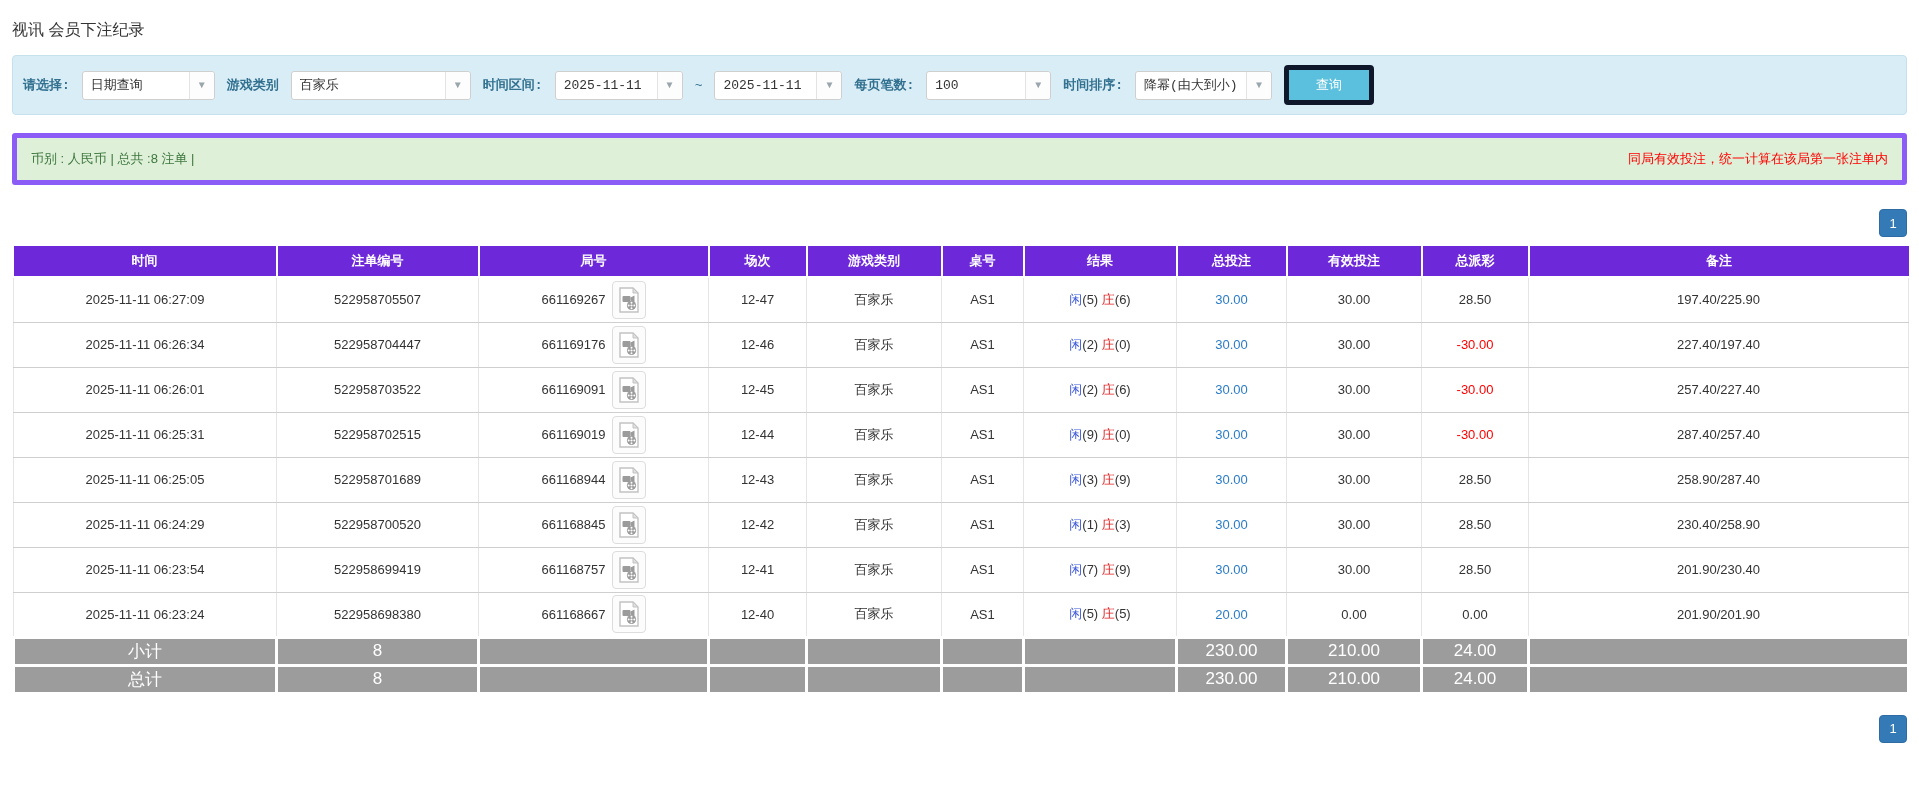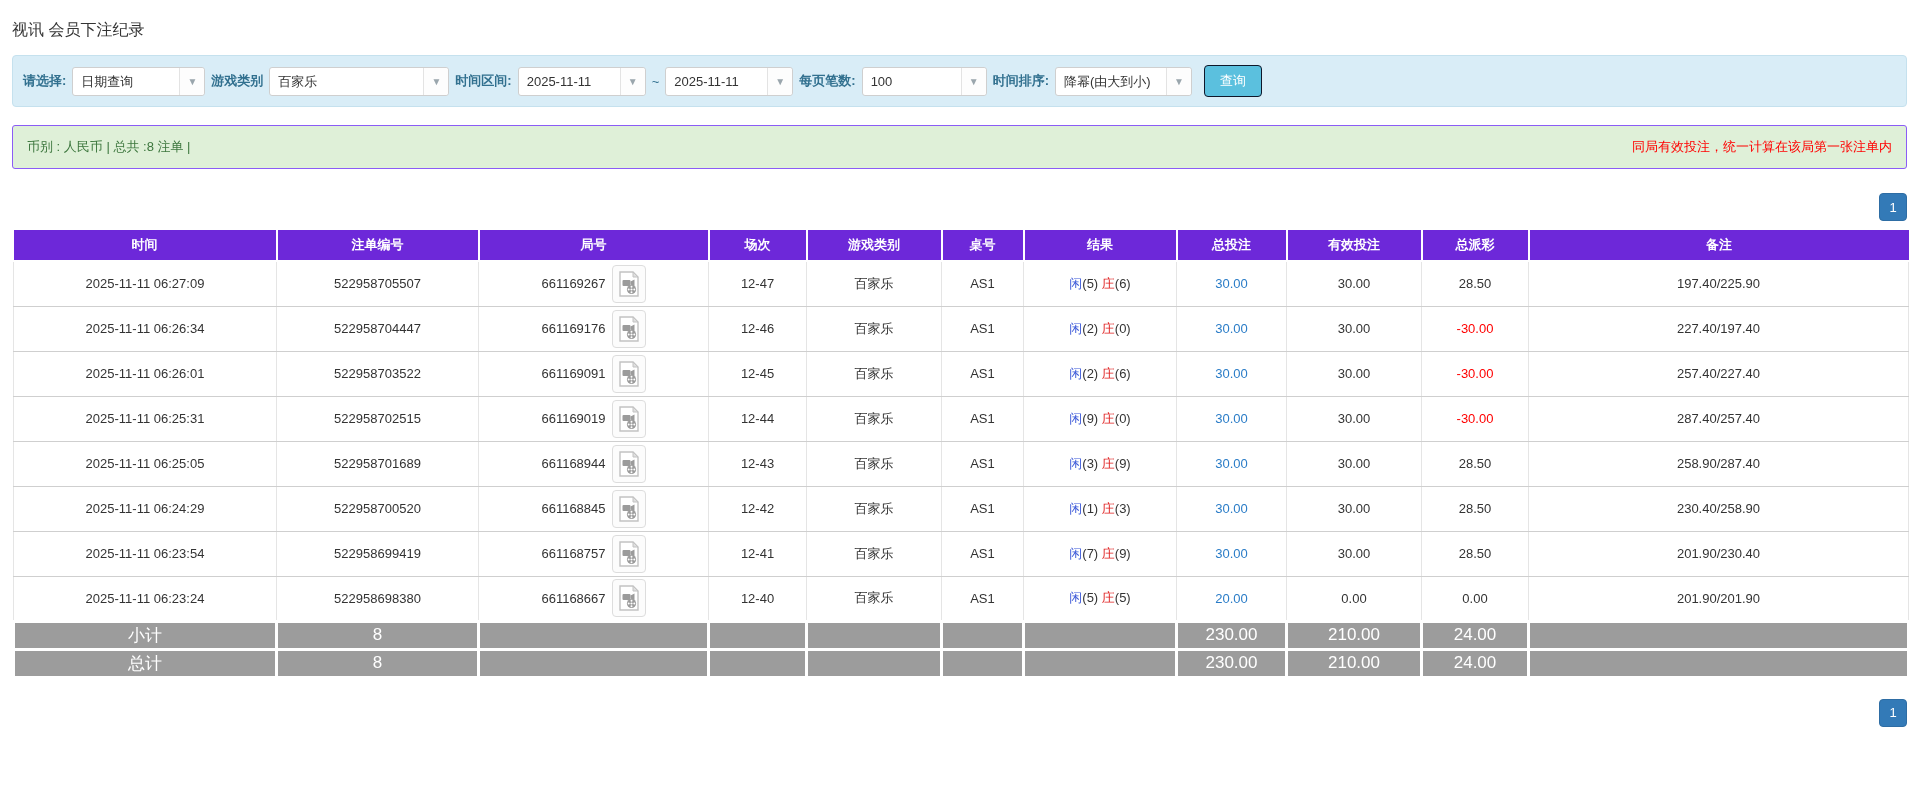--- a/index.html
+++ b/index.html
@@ -4,38 +4,39 @@
 <style>
   * { margin: 0; padding: 0; box-sizing: border-box; }
   html, body { background: #fff; font-family: "Liberation Sans", "DejaVu Sans", sans-serif; }
   .page { width: 1895px; margin: 0 auto; padding-top: 14px; }
 
   h1.page-title { font-size: 16px; font-weight: 400; color: #333; margin: 6px 0 14px 0; }
 
   
   .filter-panel {
     background: #d9edf7; border: 1px solid #c5e1ee; border-radius: 4px;
-    padding: 9px 10px; display: flex; align-items: center; gap: 6px;
+    padding: 9px 10px; display: flex; align-items: center; gap: 12px;
     font-size: 13px;
+    font-family: Liberation Mono, monospace;
   }
   .flabel { color: #31708f; font-weight: bold; white-space: nowrap; }
   .combo { display: inline-flex; align-items: stretch; background: #fff;
     border: 1px solid #cfcfcf; border-radius: 3px; height: 29px; cursor: pointer; }
   .combo-value { padding: 0 8px; line-height: 27px; color: #333; overflow: hidden;
     white-space: nowrap; }
   .combo-arrow { width: 25px; border-left: 1px solid #e3e3e3; display: flex;
     align-items: center; justify-content: center; color: #9aa6ad; font-size: 10px;
     background: #fdfdfd; border-radius: 0 3px 3px 0; }
   .tilde { color: #31708f; }
-  .search-btn { background: #5bc0de; color: #fff; border: 1px solid #0f172a;
-    border-radius: 4px; font-size: 13px; padding: 6px 15px; cursor: pointer;
-    font-family: inherit; margin-left: 6px; }
+  .search-btn { background: #5bc0de; color: #fff; border: 5px solid #0f172a;
+    border-radius: 4px; font-size: 13px; padding: 6px 27px; cursor: pointer;
+    font-family: inherit; margin-left: 0; }
 
   
-  .summary-bar { margin-top: 18px; background: #dff0d8; border: 1px solid #8b5cf6;
+  .summary-bar { margin-top: 18px; background: #dff0d8; border: 5px solid #8b5cf6;
     border-radius: 3px; padding: 12px 14px; display: flex;
     justify-content: space-between; align-items: center; font-size: 13px; }
   .summary-left { color: #3c763d; }
   .summary-right { color: #ff0000; }
 
   
   .pager { text-align: right; }
   .pager.top { margin: 24px 0 9px 0; }
   .pager.bottom { margin: 20px 0 30px 0; }
   .page-btn { width: 28px; height: 28px; background: #337ab7; color: #fff;

